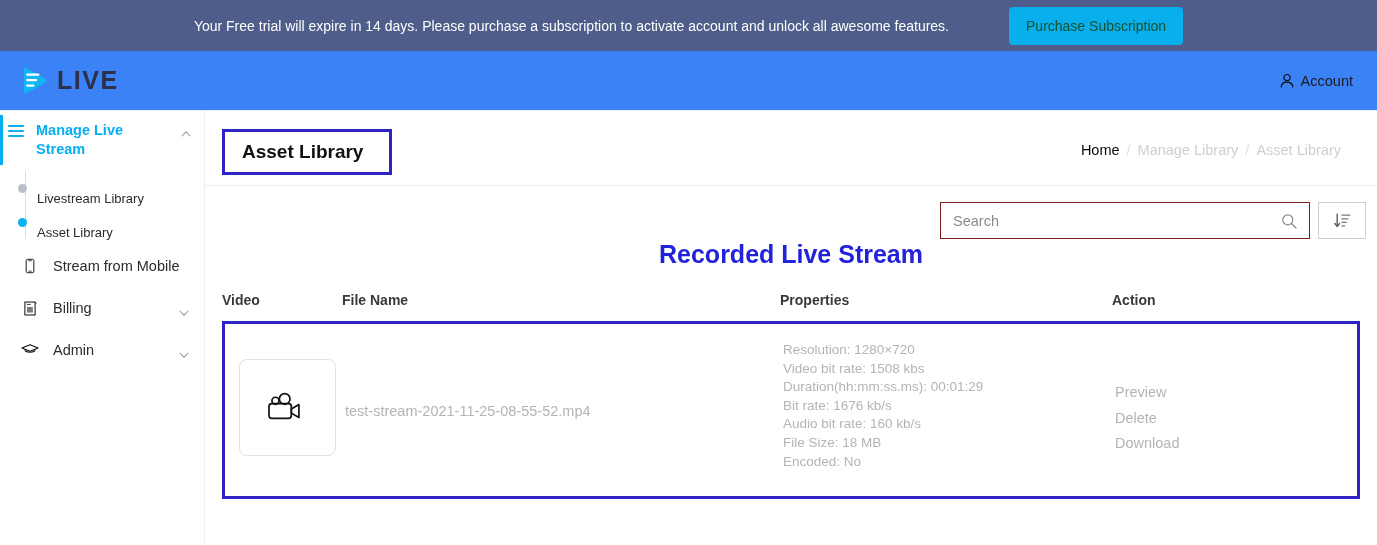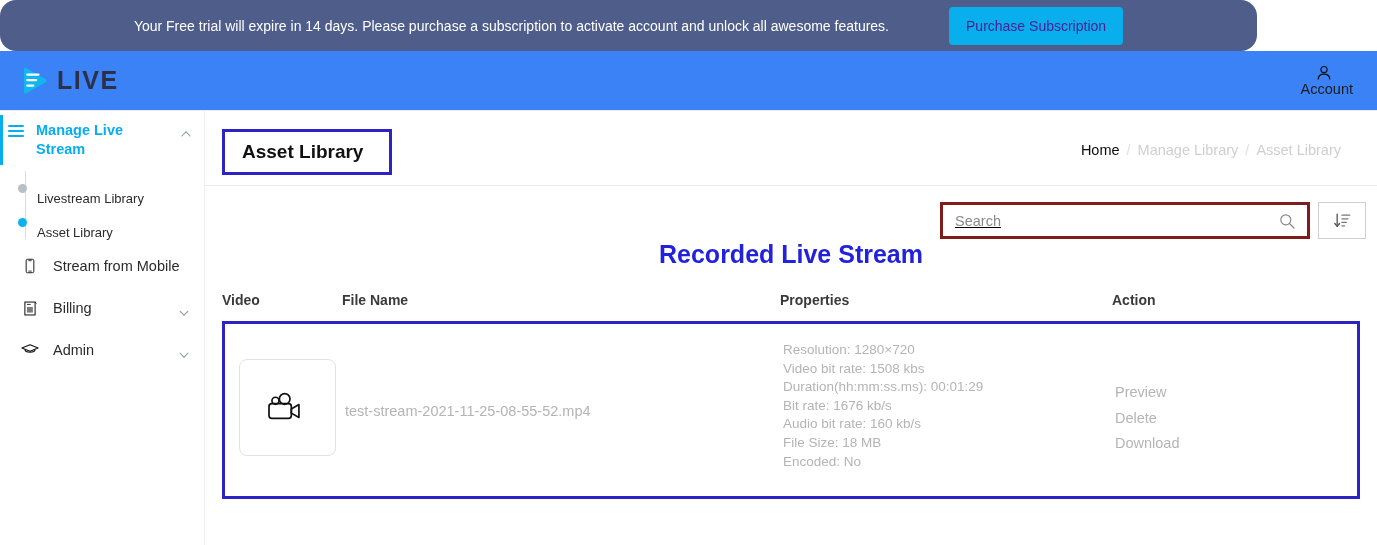--- a/index.html
+++ b/index.html
@@ -6,32 +6,32 @@
   html, body {
     width: 1377px; height: 545px;
     font-family: "Liberation Sans", sans-serif;
     background: #ffffff;
     overflow: hidden;
   }
 
   
   .trial-banner {
     position: absolute; left: 0; top: 0;
-    width: 1257px; height: 51px;
+    width: 1377px; height: 51px;
     background: #4e5d89;
-    display: flex; align-items: center; justify-content: center; border-radius: 16px;
+    display: flex; align-items: center; justify-content: center;
   }
   .trial-text {
     color: #ffffff; font-size: 14px; line-height: 18px;
     white-space: nowrap;
   }
   .purchase-btn {
     margin-left: 60px;
     background: #09aeec;
-    color: #4c1d95;
+    color: #14532d;
     font-size: 14px;
     border: none;
     border-radius: 4px;
     padding: 11px 17px;
     cursor: pointer;
     font-family: "Liberation Sans", sans-serif;
     white-space: nowrap;
   }
 
   
@@ -43,21 +43,21 @@
     display: flex; align-items: center;
   }
   .logo-wrap { display: flex; align-items: center; margin-left: 20px; }
   .logo-mark { width: 30px; height: 30px; margin-right: 7px; }
   .logo-text {
     font-size: 25px; font-weight: bold; letter-spacing: 1.5px;
     color: #2c3049;
   }
   .account-wrap {
     position: absolute; right: 24px; top: 50%; transform: translateY(-50%);
-    display: flex; align-items: center; cursor: pointer; flex-direction: column;
+    display: flex; align-items: center; cursor: pointer;
   }
   .account-icon { width: 16px; height: 16px; margin-right: 6px; }
   .account-label { font-size: 14.5px; color: #1b1b1b; }
 
   
   .sidebar {
     position: absolute; left: 0; top: 111px;
     width: 205px; height: 434px;
     background: #ffffff;
     border-right: 1px solid #eceef3;
@@ -127,23 +127,23 @@
     font-size: 14.5px; display: flex; align-items: center;
   }
   .crumb { color: #0a0a0a; }
   .crumb.muted { color: #cfcfcf; }
   .crumb-sep { color: #e0e0e0; margin: 0 7px; }
 
   .tools { position: relative; height: 58px; }
   .search-wrap {
     position: absolute; right: 67px; top: 16px;
     width: 370px; height: 37px;
-    border: 3px solid #7f1d1d;
-    background: #ffffff;
-    display: flex; align-items: center; text-decoration: underline;
+    border: 1px solid #7f1d1d;
+    background: #ffffff;
+    display: flex; align-items: center;
   }
   .search-input {
     border: none; outline: none; flex: 1;
     font-size: 14.5px; color: #4a4a4a;
     padding: 0 12px;
     font-family: "Liberation Sans", sans-serif;
     background: transparent;
   }
   .search-input::placeholder { color: #8a8a8a; }
   .search-icon { width: 16px; height: 16px; margin-right: 12px; flex: 0 0 auto; cursor: pointer; }

